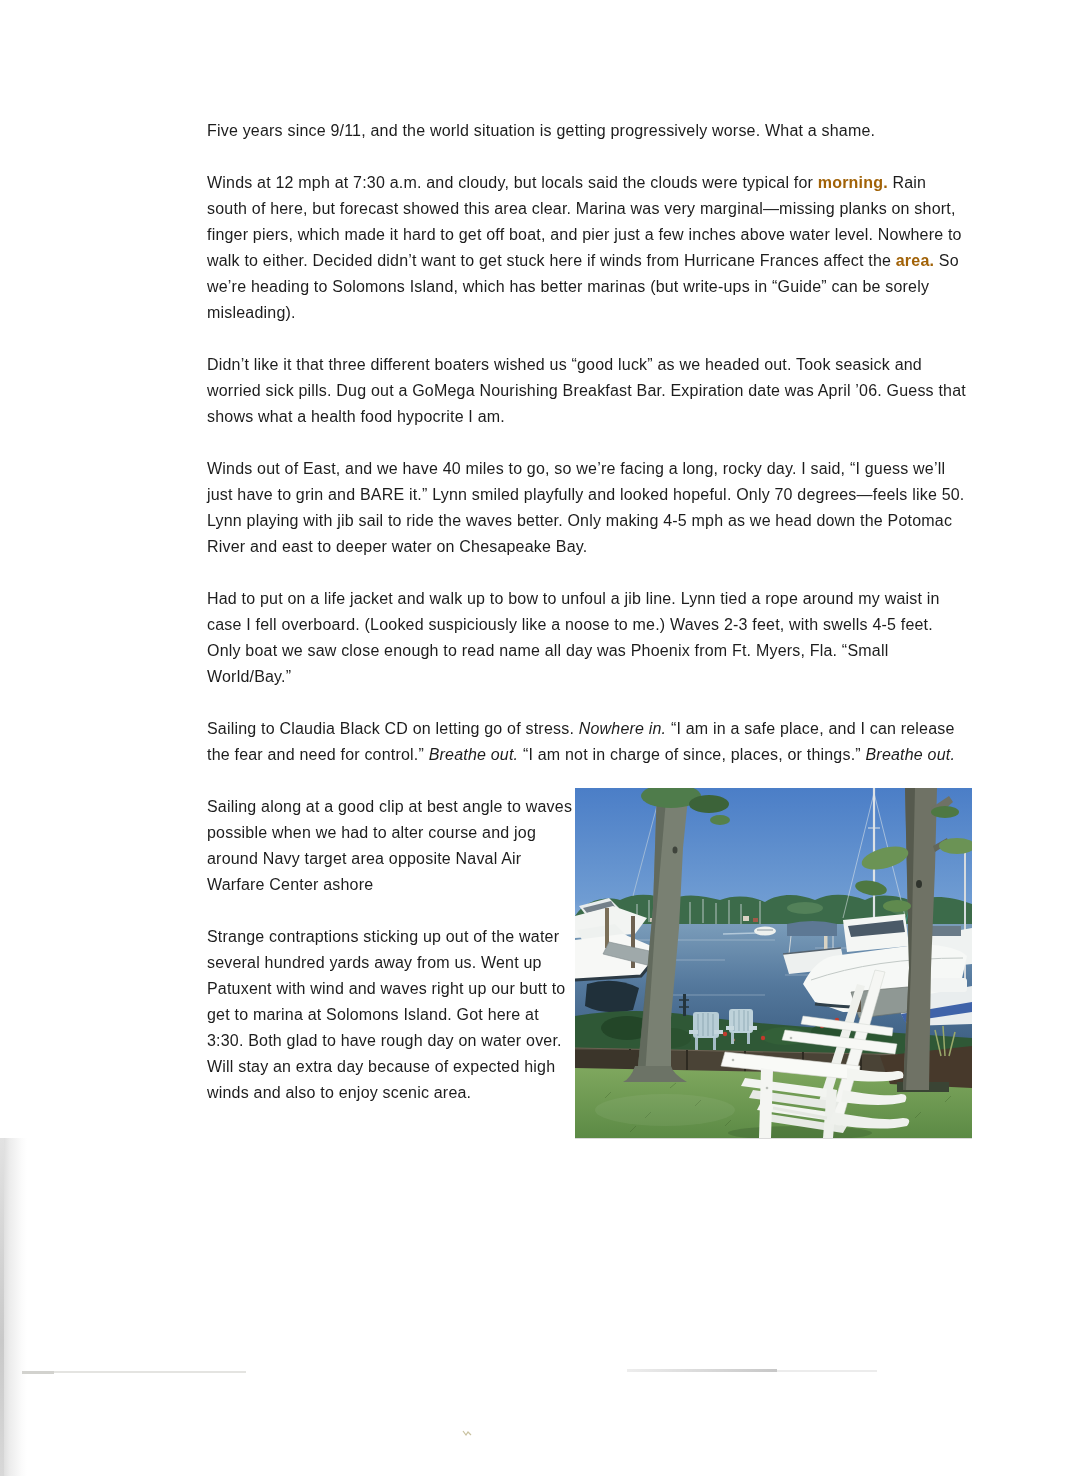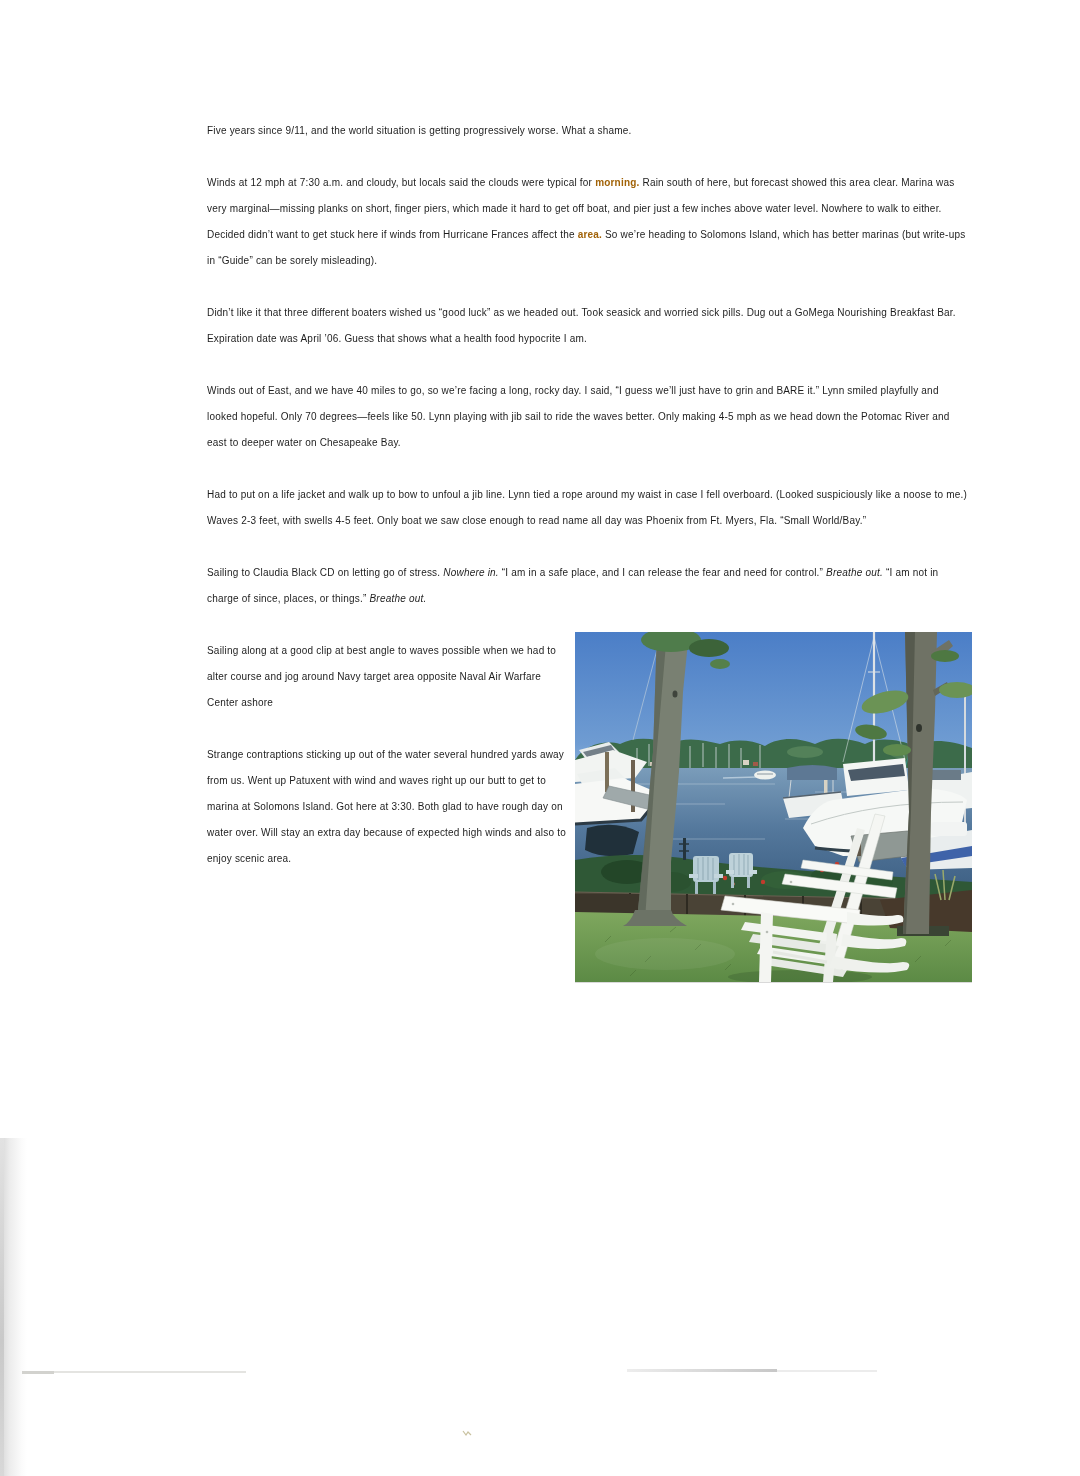--- a/index.html
+++ b/index.html
@@ -19,21 +19,21 @@
     margin:0 0 28px 0;
     text-align:center;
     color:#4a6cb3;
     font-size:20.5px;
     font-weight:bold;
     letter-spacing:1.6px;
     line-height:26px;
   }
   p.body{
     margin:0 0 26px 0;
-    font-size:10px;
+    font-size:16px;
     line-height:26px;
     color:#1d1d1d;
     letter-spacing:0.2px;
   }
   .it{font-style:italic;}
   .faded{color:#a16207;font-weight:bold;}
   .two-col{
     display:flex;
     justify-content:space-between;
     align-items:flex-start;

